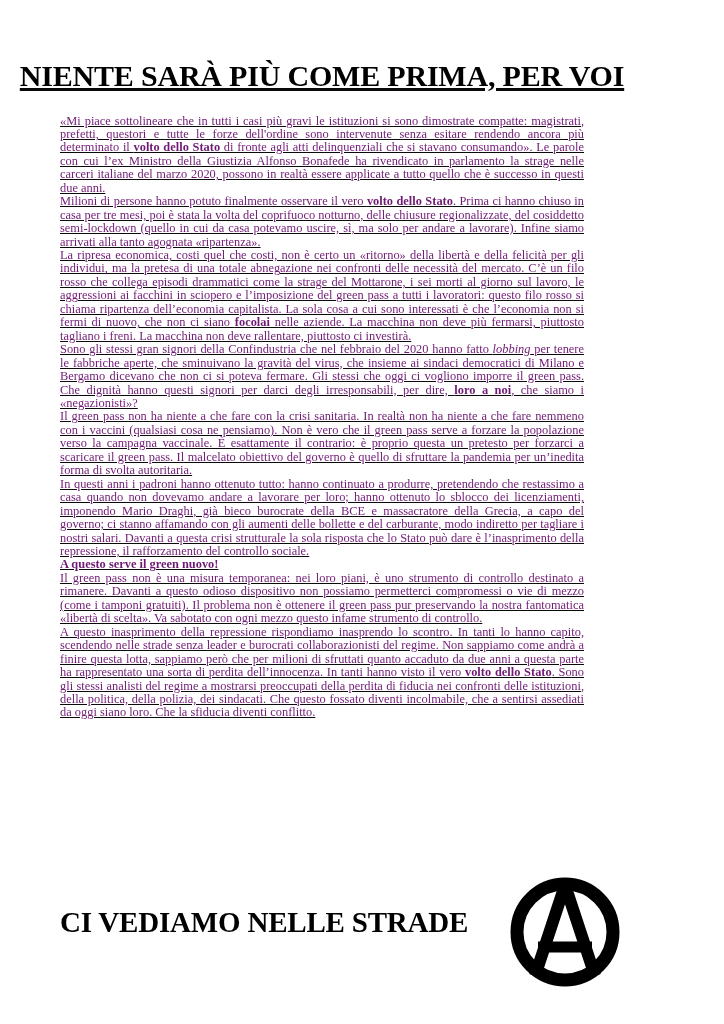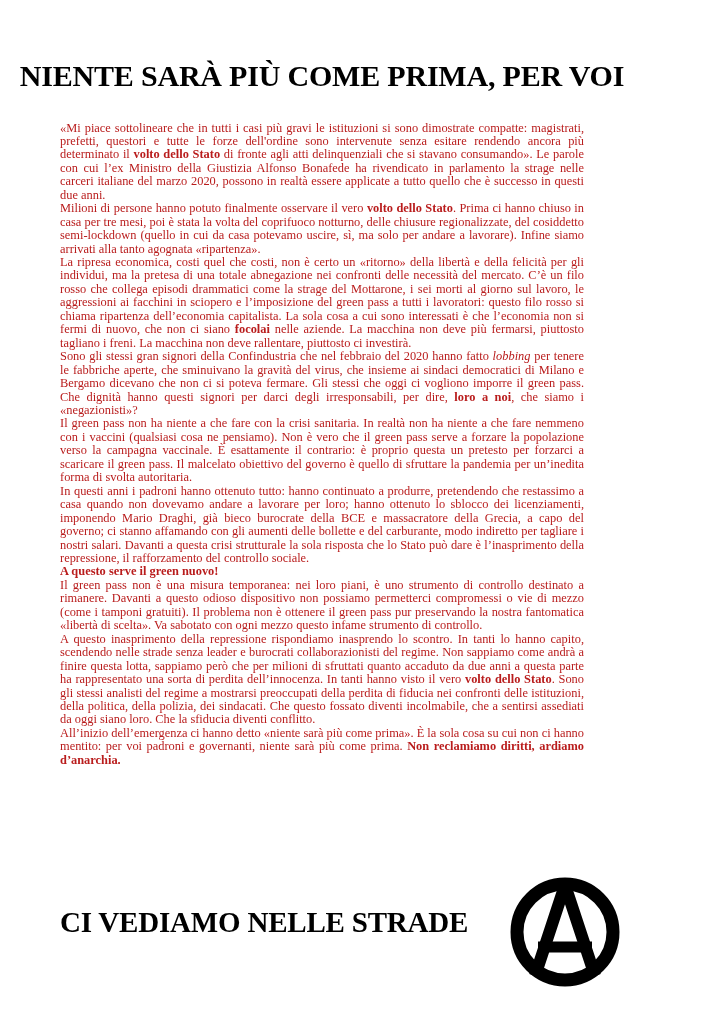--- a/index.html
+++ b/index.html
@@ -4,37 +4,38 @@
 <style>
   html, body { margin: 0; padding: 0; background: #ffffff; }
   .page {
     position: relative;
     width: 644px;
     height: 1024px;
     background: #ffffff;
     color: #0a0a0a;
     font-family: "Liberation Serif", serif;
     overflow: hidden;
+    text-decoration: underline;
   }
   .title {
     margin: 59px 10px 0;
     text-align: center;
     font-size: 30px;
     line-height: 1.15;
     font-weight: 700;
     letter-spacing: -0.2px;
     white-space: nowrap;
     color: #000000;
   }
   .content {
-    margin: 28px 60px 0;
+    margin: 21px 60px 0;
     text-align: justify;
     font-size: 12.4px;
     line-height: 13.45px;
-    color: #b91c1c;
+    color: #701a75;
   }
   .content p { margin: 0; padding: 0; }
   .b { font-weight: 700; }
   .i { font-style: italic; }
   .slogan {
     position: absolute;
     left: 60px;
     top: 906px;
     font-size: 29px;
     font-weight: 700;
@@ -61,21 +62,20 @@
   <div class="content">
     <p><span>«Mi piace sottolineare che in tutti i casi più gravi le istituzioni si sono dimostrate compatte: magistrati, prefetti, questori e tutte le forze dell'ordine sono intervenute senza esitare rendendo ancora più determinato il </span><span class="b">volto dello Stato</span><span> di fronte agli atti delinquenziali che si stavano consumando». Le parole con cui l’ex Ministro della Giustizia Alfonso Bonafede ha rivendicato in parlamento la strage nelle carceri italiane del marzo 2020, possono in realtà essere applicate a tutto quello che è successo in questi due anni.</span></p>
     <p><span>Milioni di persone hanno potuto finalmente osservare il vero </span><span class="b">volto dello Stato</span><span>. Prima ci hanno chiuso in casa per tre mesi, poi è stata la volta del coprifuoco notturno, delle chiusure regionalizzate, del cosiddetto semi-lockdown (quello in cui da casa potevamo uscire, sì, ma solo per andare a lavorare). Infine siamo arrivati alla tanto agognata «ripartenza».</span></p>
     <p><span>La ripresa economica, costi quel che costi, non è certo un «ritorno» della libertà e della felicità per gli individui, ma la pretesa di una totale abnegazione nei confronti delle necessità del mercato. C’è un filo rosso che collega episodi drammatici come la strage del Mottarone, i sei morti al giorno sul lavoro, le aggressioni ai facchini in sciopero e l’imposizione del green pass a tutti i lavoratori: questo filo rosso si chiama ripartenza dell’economia capitalista. La sola cosa a cui sono interessati è che l’economia non si fermi di nuovo, che non ci siano </span><span class="b">focolai</span><span> nelle aziende. La macchina non deve più fermarsi, piuttosto tagliano i freni. La macchina non deve rallentare, piuttosto ci investirà.</span></p>
     <p><span>Sono gli stessi gran signori della Confindustria che nel febbraio del 2020 hanno fatto </span><span class="i">lobbing</span><span> per tenere le fabbriche aperte, che sminuivano la gravità del virus, che insieme ai sindaci democratici di Milano e Bergamo dicevano che non ci si poteva fermare. Gli stessi che oggi ci vogliono imporre il green pass. Che dignità hanno questi signori per darci degli irresponsabili, per dire, </span><span class="b">loro a noi</span><span>, che siamo i «negazionisti»?</span></p>
     <p><span>Il green pass non ha niente a che fare con la crisi sanitaria. In realtà non ha niente a che fare nemmeno con i vaccini (qualsiasi cosa ne pensiamo). Non è vero che il green pass serve a forzare la popolazione verso la campagna vaccinale. È esattamente il contrario: è proprio questa un pretesto per forzarci a scaricare il green pass. Il malcelato obiettivo del governo è quello di sfruttare la pandemia per un’inedita forma di svolta autoritaria.</span></p>
     <p><span>In questi anni i padroni hanno ottenuto tutto: hanno continuato a produrre, pretendendo che restassimo a casa quando non dovevamo andare a lavorare per loro; hanno ottenuto lo sblocco dei licenziamenti, imponendo Mario Draghi, già bieco burocrate della BCE e massacratore della Grecia, a capo del governo; ci stanno affamando con gli aumenti delle bollette e del carburante, modo indiretto per tagliare i nostri salari. Davanti a questa crisi strutturale la sola risposta che lo Stato può dare è l’inasprimento della repressione, il rafforzamento del controllo sociale.</span></p>
     <p><span class="b">A questo serve il green nuovo!</span></p>
     <p><span>Il green pass non è una misura temporanea: nei loro piani, è uno strumento di controllo destinato a rimanere. Davanti a questo odioso dispositivo non possiamo permetterci compromessi o vie di mezzo (come i tamponi gratuiti). Il problema non è ottenere il green pass pur preservando la nostra fantomatica «libertà di scelta». Va sabotato con ogni mezzo questo infame strumento di controllo.</span></p>
     <p><span>A questo inasprimento della repressione rispondiamo inasprendo lo scontro. In tanti lo hanno capito, scendendo nelle strade senza leader e burocrati collaborazionisti del regime. Non sappiamo come andrà a finire questa lotta, sappiamo però che per milioni di sfruttati quanto accaduto da due anni a questa parte ha rappresentato una sorta di perdita dell’innocenza. In tanti hanno visto il vero </span><span class="b">volto dello Stato</span><span>. Sono gli stessi analisti del regime a mostrarsi preoccupati della perdita di fiducia nei confronti delle istituzioni, della politica, della polizia, dei sindacati. Che questo fossato diventi incolmabile, che a sentirsi assediati da oggi siano loro. Che la sfiducia diventi conflitto.</span></p>
-    <p><span>All’inizio dell’emergenza ci hanno detto «niente sarà più come prima». È la sola cosa su cui non ci hanno mentito: per voi padroni e governanti, niente sarà più come prima. </span><span class="b">Non reclamiamo diritti, ardiamo d’anarchia.</span></p>
   </div>
 
   <div class="slogan">CI VEDIAMO NELLE STRADE</div>
 
   <svg class="anarchy" viewBox="0 0 110 110" xmlns="http://www.w3.org/2000/svg" aria-hidden="true">
     <circle cx="55" cy="55" r="48" fill="none" stroke="#000000" stroke-width="13"></circle>
     <path d="M25 99 L55 8 L85 99" fill="none" stroke="#000000" stroke-width="12" stroke-linejoin="round"></path>
     <line x1="28" y1="70" x2="82" y2="70" stroke="#000000" stroke-width="11"></line>
   </svg>
 

